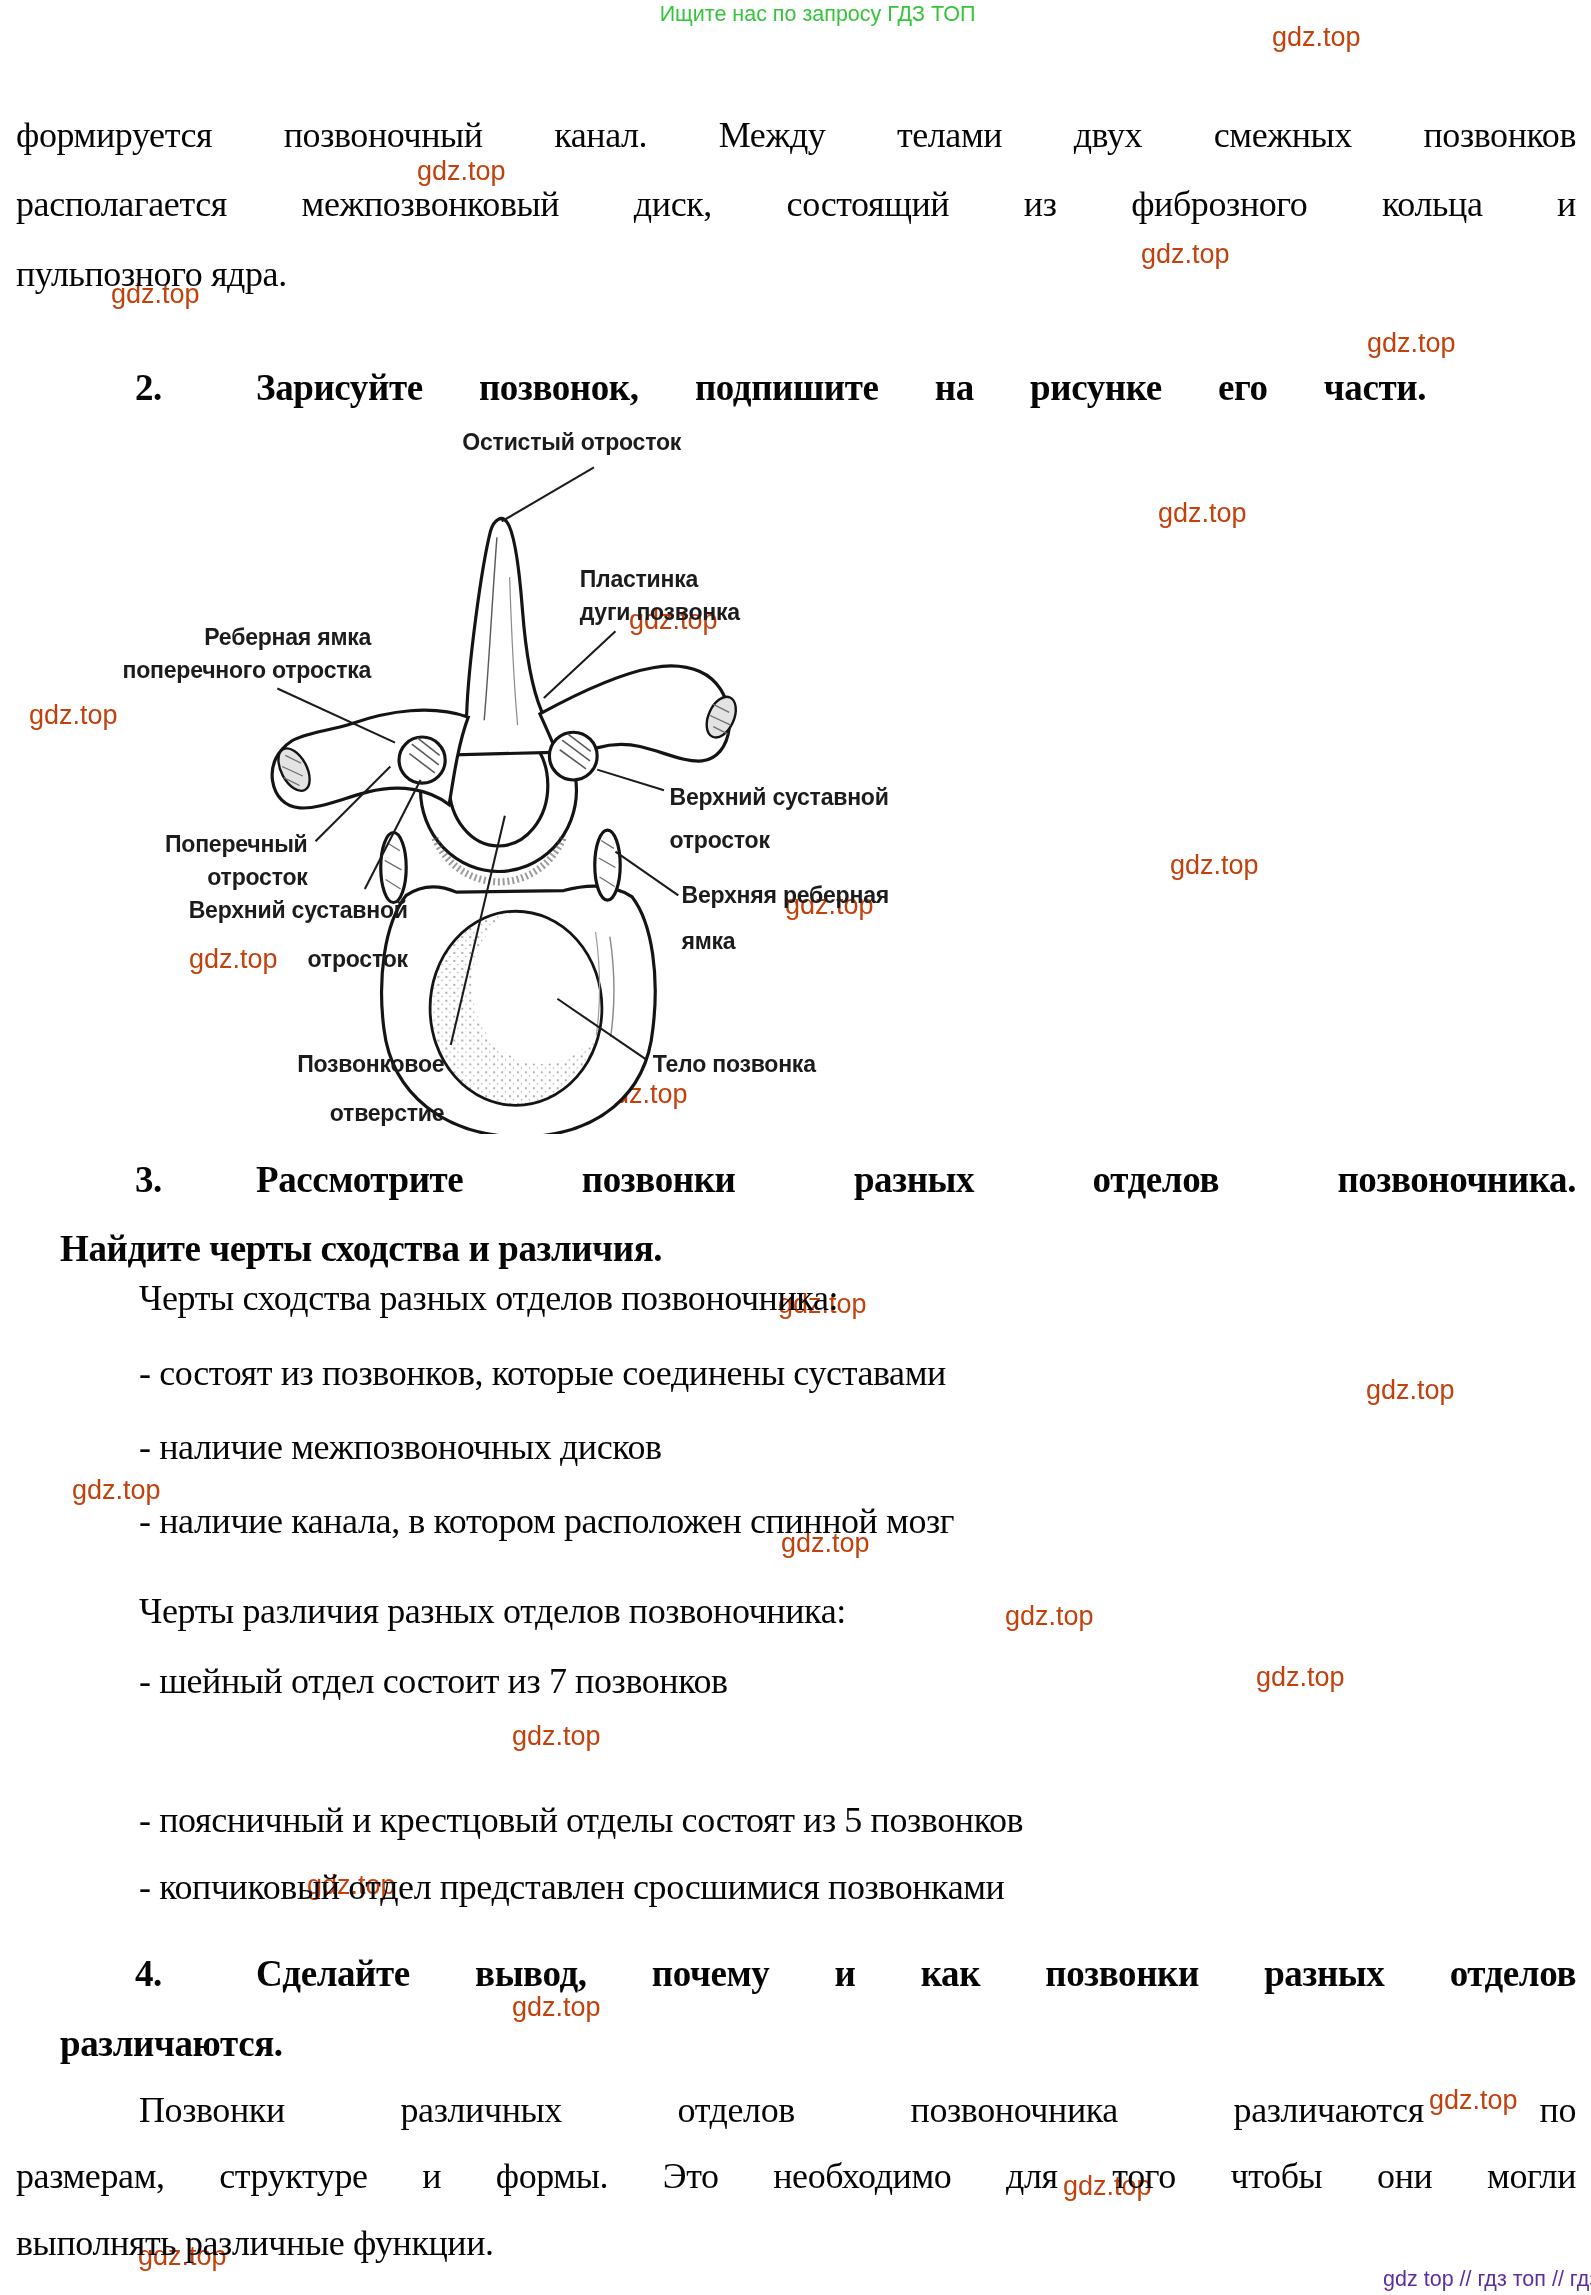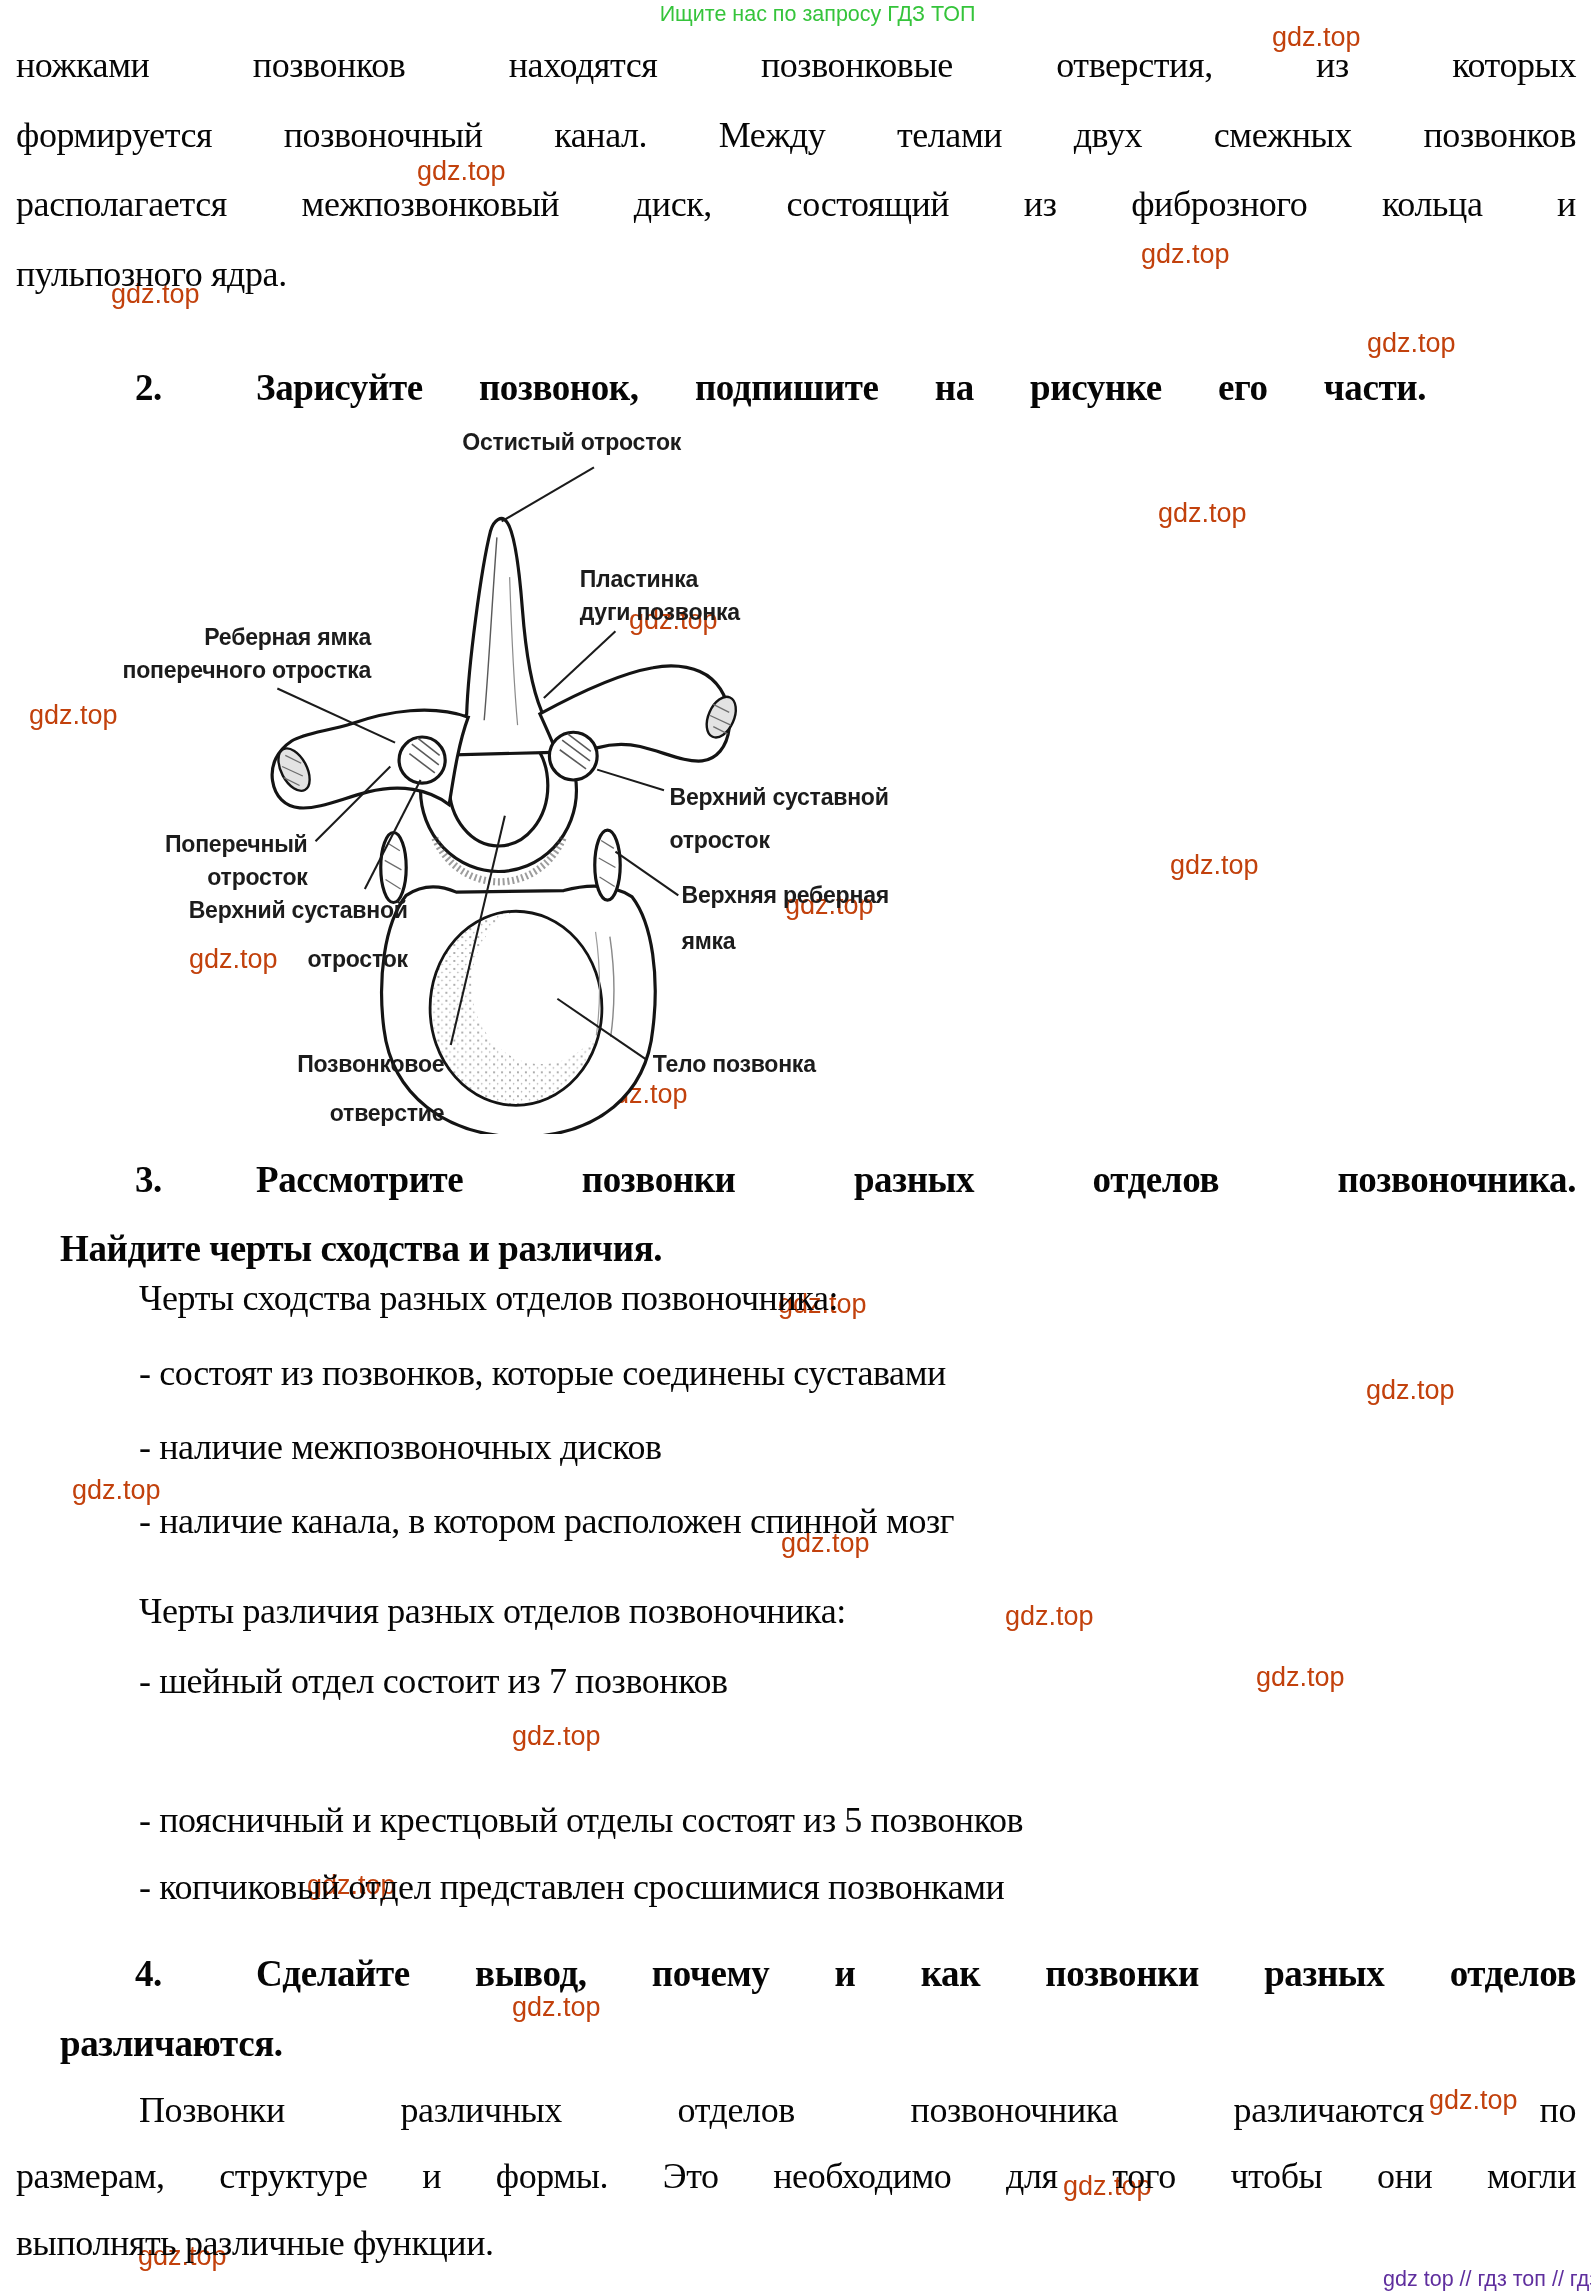--- a/index.html
+++ b/index.html
@@ -49,21 +49,20 @@
   <span class="wm" style="left:781px;top:1528px">gdz.top</span>
   <span class="wm" style="left:1005px;top:1601px">gdz.top</span>
   <span class="wm" style="left:1256px;top:1662px">gdz.top</span>
   <span class="wm" style="left:512px;top:1721px">gdz.top</span>
   <span class="wm" style="left:307px;top:1870px">gdz.top</span>
   <span class="wm" style="left:512px;top:1992px">gdz.top</span>
   <span class="wm" style="left:1429px;top:2085px">gdz.top</span>
   <span class="wm" style="left:1063px;top:2171px">gdz.top</span>
   <span class="wm" style="left:138px;top:2241px">gdz.top</span>
 
-  <div class="tline just" style="top:44px">ножками позвонков находятся позвонковые отверстия, из которых</div>
   <div class="tline just" style="top:114px">формируется позвоночный канал. Между телами двух смежных позвонков</div>
   <div class="tline just" style="top:183px">располагается межпозвонковый диск, состоящий из фиброзного кольца и</div>
   <div class="tline" style="top:253px">пульпозного ядра.</div>
 
   <div class="hrow" style="top:366px;width:1291px">
     <span class="hnum">2.</span>
     <span class="htxt">Зарисуйте позвонок, подпишите на рисунке его части.</span>
   </div>
 
   <svg viewBox="0 0 1060 900" style="position:absolute;left:94px;top:418px;width:844px;height:716px">

